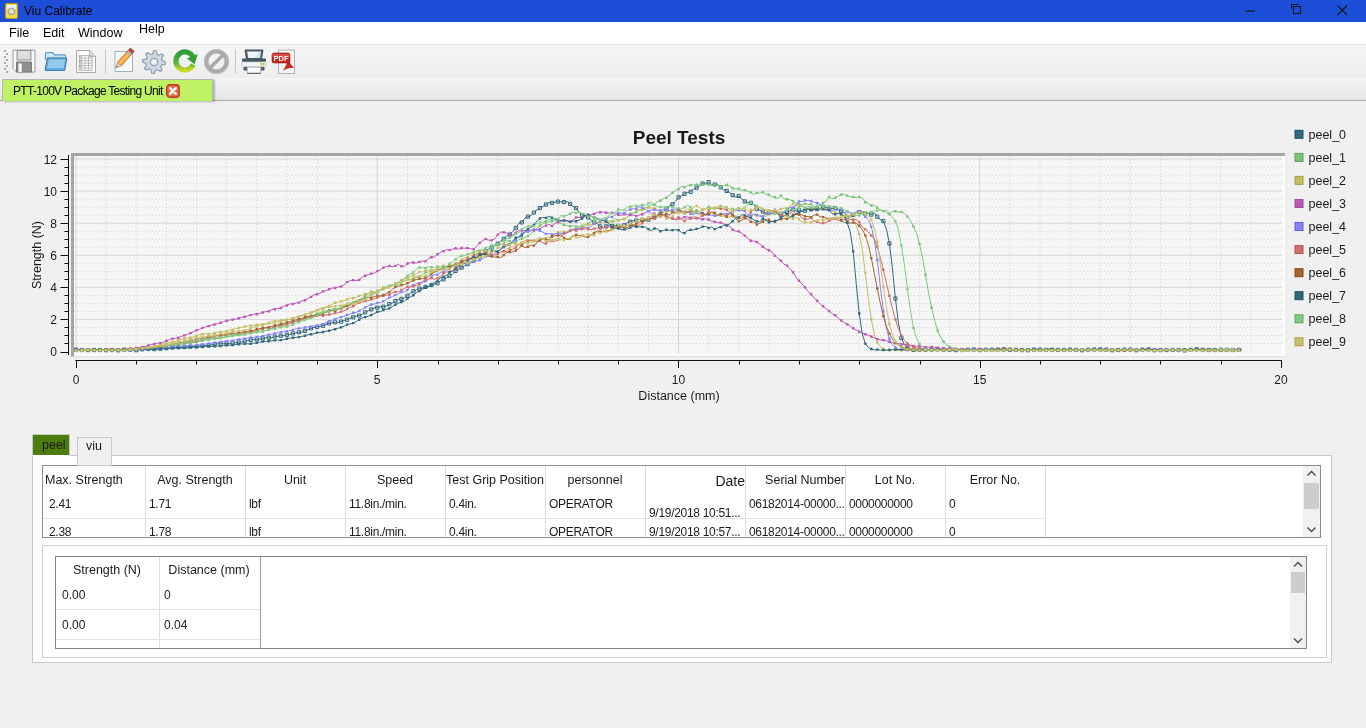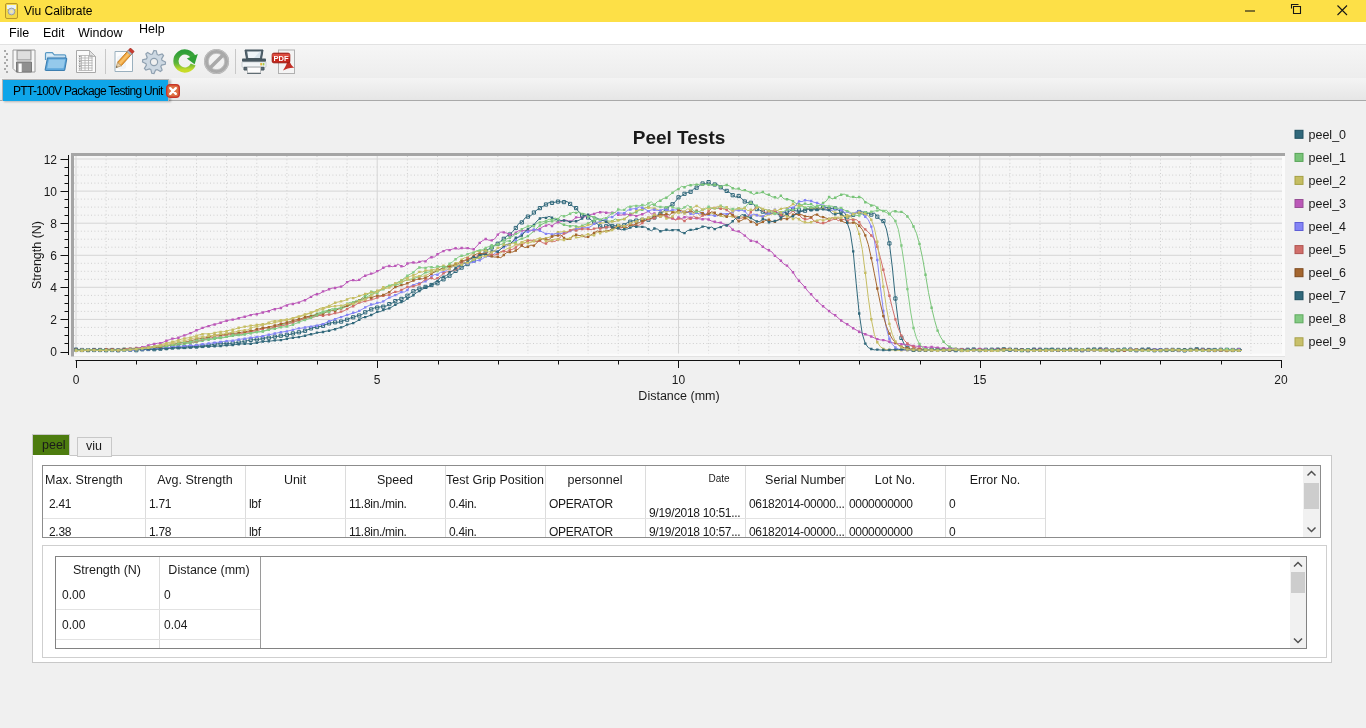--- a/index.html
+++ b/index.html
@@ -1,20 +1,20 @@
 <!DOCTYPE html>
 <html><head><meta charset="utf-8">
 <style>
 html,body{margin:0;padding:0;width:1366px;height:728px;overflow:hidden;background:#f0f0f0;
 font-family:"Liberation Sans",sans-serif;color:#1a1a1a;-webkit-font-smoothing:antialiased}
 div,span{box-sizing:border-box}
 </style></head>
 <body>
 
-<div style="position:absolute;left:0;top:0;width:1366px;height:22px;background:#fde047">
+<div style="position:absolute;left:0;top:0;width:1366px;height:22px;background:#1d4ed8">
  <svg style="position:absolute;left:5px;top:3px" width="13" height="16" viewBox="0 0 13 16">
   <rect x="0.5" y="0.5" width="12" height="15" rx="1.5" fill="#f4d945" stroke="#b8962a"></rect>
   <rect x="2" y="2" width="9" height="4" fill="#e9f2f8"></rect>
   <circle cx="6.5" cy="8.5" r="3.4" fill="#cfd4d8" stroke="#8a9096" stroke-width="0.8"></circle>
   <circle cx="6.5" cy="8.5" r="1.5" fill="#f6e9a0"></circle>
  </svg>
  <span style="position:absolute;left:24px;top:4px;font-size:12px;color:#000">Viu Calibrate</span>
  <svg style="position:absolute;left:1240px;top:0" width="126" height="22" viewBox="0 0 126 22">
   <path d="M5 11 h10" stroke="#171717" stroke-width="1.1"></path>
   <path d="M53.5 6.5 h7 v7 h-7 z M51.5 8.5 v-4 h7" stroke="#171717" stroke-width="1.1" fill="none"></path>
@@ -103,21 +103,21 @@
 </svg>
 <svg style="position:absolute;left:269px;top:48.5px" width="26" height="26" viewBox="0 0 26 26">
 <rect x="9.5" y="1" width="16" height="23.5" fill="#f4f4f4" stroke="#b0b0b0"></rect>
 <path d="M14 21.5 c3-4.5 5-9 4.5-11.5 h2.2 c-.4 3.2 1.6 6.8 4.8 8.8 -3.8-.4 -8.3.8 -11.5 2.7z" fill="#c22e25"></path>
 <rect x="3.2" y="4.2" width="17.6" height="9.6" rx="1.6" fill="#c5261b" stroke="#991b12"></rect>
 <path d="M4 5 h16 q0.8 0 .8 .8 l0 2 q-8 1.5 -17.6 0 l0-2 q0-.8 .8-.8z" fill="#e05548" opacity="0.85"></path>
 <text x="12" y="11.7" text-anchor="middle" font-family="Liberation Sans, sans-serif" font-size="7.5" font-weight="bold" fill="#fff">PDF</text>
 </svg>
 
 <div style="position:absolute;left:0;top:78px;width:1366px;height:23px;background:linear-gradient(#f4f4f4,#e6e6e6);border-bottom:1px solid #a9a9a9;box-sizing:border-box"></div>
-<div style="position:absolute;left:2px;top:79px;width:167px;height:22px;background:#0ea5e9;border:1px solid #b4b4b4;border-bottom:none;box-sizing:border-box;box-shadow:2px 1px 2px rgba(0,0,0,0.25)">
+<div style="position:absolute;left:2px;top:79px;width:211px;height:22px;background:#bef264;border:1px solid #b4b4b4;border-bottom:none;box-sizing:border-box;box-shadow:2px 1px 2px rgba(0,0,0,0.25)">
  <span style="position:absolute;left:10px;top:4px;font-size:12px;letter-spacing:-0.7px;color:#000;white-space:nowrap">PTT-100V Package Testing Unit</span>
  <svg style="position:absolute;left:163px;top:4px" width="14" height="14" viewBox="0 0 14 14">
   <rect x="0.7" y="0.7" width="12.6" height="12.6" rx="3.2" fill="#dd6f43" stroke="#c93527" stroke-width="1.4"></rect>
   <path d="M4.2 4.2 L9.8 9.8 M9.8 4.2 L4.2 9.8" stroke="#fff" stroke-width="2.4" stroke-linecap="round"></path>
  </svg>
 </div>
 <svg width="1366" height="330" viewBox="0 101 1366 330" style="position:absolute;left:0;top:101px;" font-family="Liberation Sans, sans-serif" fill="#1a1a1a">
     <rect x="71" y="153" width="1214" height="203.5" fill="#a5a5a5"></rect>
     <rect x="74" y="156" width="1211" height="200.5" fill="#fbfbfb"></rect>
     <rect x="74" y="156" width="1208" height="197.5" fill="#f6f6f6"></rect>
@@ -182,21 +182,21 @@
     <text x="1308.5" y="299.9" font-size="12.5">peel_7</text>
     <rect x="1295" y="314.8" width="8" height="8" fill="#83ca83" stroke="#5faa5f" stroke-width="1"></rect>
     <text x="1308.5" y="323.0" font-size="12.5">peel_8</text>
     <rect x="1295" y="337.8" width="8" height="8" fill="#c8c06a" stroke="#a8a14c" stroke-width="1"></rect>
     <text x="1308.5" y="346.0" font-size="12.5">peel_9</text>
   </svg>
 <div style="position:absolute;left:32px;top:455px;width:1300px;height:208px;background:#fff;border:1px solid #c8c8c8;box-sizing:border-box"></div>
 <div style="position:absolute;left:32px;top:434px;width:38px;height:22px;background:#4d7c0f;border:1px solid #c8c8c8;border-bottom:1px solid #fff;box-sizing:border-box;z-index:3">
     <span style="position:absolute;left:9px;top:3px;font-size:12.5px">peel</span>
   </div>
-<div style="position:absolute;left:77px;top:437px;width:35px;height:20px;background:#f0f0f0;border:1px solid #c8c8c8;box-sizing:border-box;z-index:2">
+<div style="position:absolute;left:77px;top:437px;width:35px;height:29px;background:#f0f0f0;border:1px solid #c8c8c8;box-sizing:border-box;z-index:2">
     <span style="position:absolute;left:8px;top:1px;font-size:12.5px">viu</span>
   </div>
 <div style="position:absolute;left:42px;top:465px;width:1279px;height:73px;background:#fff;border:1px solid #8c8c8c;box-sizing:border-box;overflow:hidden">
     <div style="position:absolute;left:102px;top:0;width:1px;height:100%;background:#dcdcdc"></div>
     <div style="position:absolute;left:2px;top:7px;width:100px;font-size:12.5px">Max. Strength</div>
     <div style="position:absolute;left:6px;top:31px;width:97px;font-size:12px;letter-spacing:-0.3px;white-space:nowrap;overflow:hidden">2.41</div>
     <div style="position:absolute;left:6px;top:59px;width:97px;font-size:12px;letter-spacing:-0.3px;white-space:nowrap;overflow:hidden">2.38</div>
     <div style="position:absolute;left:202px;top:0;width:1px;height:100%;background:#dcdcdc"></div>
     <div style="position:absolute;left:102px;top:7px;width:100px;text-align:center;font-size:12.5px">Avg. Strength</div>
     <div style="position:absolute;left:106px;top:31px;width:97px;font-size:12px;letter-spacing:-0.3px;white-space:nowrap;overflow:hidden">1.71</div>
@@ -211,21 +211,21 @@
     <div style="position:absolute;left:306px;top:59px;width:97px;font-size:12px;letter-spacing:-0.3px;white-space:nowrap;overflow:hidden">11.8in./min.</div>
     <div style="position:absolute;left:502px;top:0;width:1px;height:100%;background:#dcdcdc"></div>
     <div style="position:absolute;left:402px;top:7px;width:100px;text-align:center;font-size:12.5px">Test Grip Position</div>
     <div style="position:absolute;left:406px;top:31px;width:97px;font-size:12px;letter-spacing:-0.3px;white-space:nowrap;overflow:hidden">0.4in.</div>
     <div style="position:absolute;left:406px;top:59px;width:97px;font-size:12px;letter-spacing:-0.3px;white-space:nowrap;overflow:hidden">0.4in.</div>
     <div style="position:absolute;left:602px;top:0;width:1px;height:100%;background:#dcdcdc"></div>
     <div style="position:absolute;left:502px;top:7px;width:100px;text-align:center;font-size:12.5px">personnel</div>
     <div style="position:absolute;left:506px;top:31px;width:97px;font-size:12px;letter-spacing:-0.3px;white-space:nowrap;overflow:hidden">OPERATOR</div>
     <div style="position:absolute;left:506px;top:59px;width:97px;font-size:12px;letter-spacing:-0.3px;white-space:nowrap;overflow:hidden">OPERATOR</div>
     <div style="position:absolute;left:702px;top:0;width:1px;height:100%;background:#dcdcdc"></div>
-    <div style="position:absolute;left:626px;top:7px;width:100px;text-align:center;font-size:10px">Date</div>
+    <div style="position:absolute;left:602px;top:7px;width:100px;text-align:right;font-size:14px">Date</div>
     <div style="position:absolute;left:606px;top:40px;width:97px;font-size:12px;letter-spacing:-0.3px;white-space:nowrap;overflow:hidden">9/19/2018 10:51...</div>
     <div style="position:absolute;left:606px;top:59px;width:97px;font-size:12px;letter-spacing:-0.3px;white-space:nowrap;overflow:hidden">9/19/2018 10:57...</div>
     <div style="position:absolute;left:802px;top:0;width:1px;height:100%;background:#dcdcdc"></div>
     <div style="position:absolute;left:702px;top:7px;width:100px;text-align:right;font-size:12.5px">Serial Number</div>
     <div style="position:absolute;left:706px;top:31px;width:97px;font-size:12px;letter-spacing:-0.3px;white-space:nowrap;overflow:hidden">06182014-00000...</div>
     <div style="position:absolute;left:706px;top:59px;width:97px;font-size:12px;letter-spacing:-0.3px;white-space:nowrap;overflow:hidden">06182014-00000...</div>
     <div style="position:absolute;left:902px;top:0;width:1px;height:100%;background:#dcdcdc"></div>
     <div style="position:absolute;left:802px;top:7px;width:100px;text-align:center;font-size:12.5px">Lot No.</div>
     <div style="position:absolute;left:806px;top:31px;width:97px;font-size:12px;letter-spacing:-0.3px;white-space:nowrap;overflow:hidden">0000000000</div>
     <div style="position:absolute;left:806px;top:59px;width:97px;font-size:12px;letter-spacing:-0.3px;white-space:nowrap;overflow:hidden">0000000000</div>

